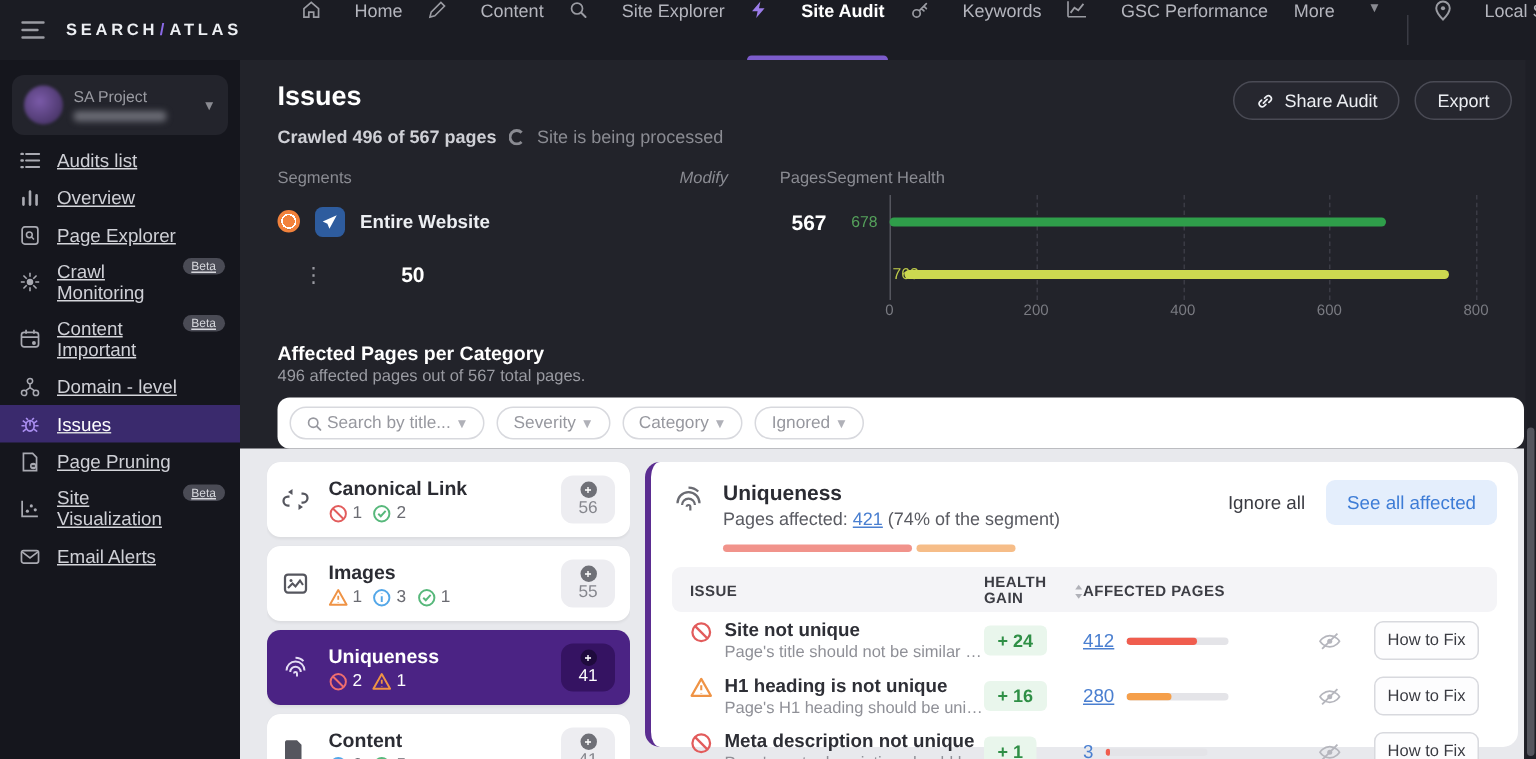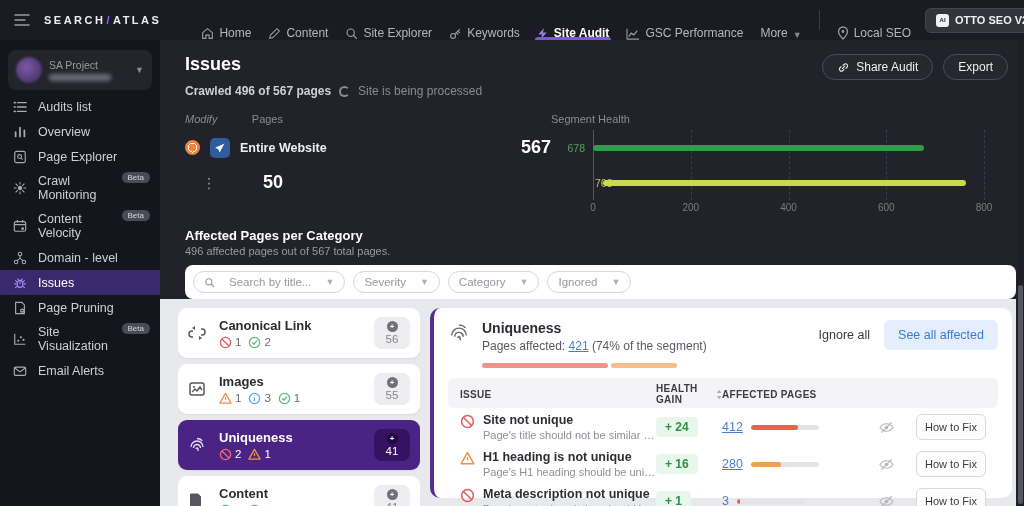--- a/index.html
+++ b/index.html
@@ -6,21 +6,21 @@
   html,body { width:1024px; height:506px; overflow:hidden; }
   body { font-family:"Liberation Sans", sans-serif; background:#22232a; color:#d5d6db; }
   svg { display:block; }
 
   
   .topnav { height:40px; background:#1b1c23; display:flex; align-items:center; padding:0 12px 0 14px; gap:14px; }
   .burger { color:#9a9ba2; }
   .logo { display:flex; align-items:center; font-weight:bold; font-size:11px; letter-spacing:2.5px; color:#eceef2; margin-right:26px; white-space:nowrap; }
   .logo .slash { color:#8b6ae8; padding:0 1px; }
   .navitems { display:flex; align-items:center; gap:17px; flex:1; }
-  .navitem { display:flex; align-items:flex-end; gap:5px; color:#b4b5bd; font-size:12px; white-space:nowrap; cursor:pointer; height:40px; position:relative; }
+  .navitem { display:flex; align-items:flex-start; gap:22px; color:#b4b5bd; font-size:12px; white-space:nowrap; cursor:pointer; height:40px; position:relative; }
   .navitem svg { color:#9a9ba2; }
   .navitem.active { color:#fff; font-weight:bold; }
   .navitem.active svg { color:#9b7be8; }
   .navitem.active::after { content:""; position:absolute; left:-2px; right:-2px; bottom:0; height:3px; border-radius:3px 3px 0 0; background:#7c5ccb; }
   .caret { font-size:9px; color:#8a8b92; }
   .navsep { width:1px; height:20px; background:#3a3b44; }
   .otto-btn { display:flex; align-items:center; gap:6px; background:#33343c; border:1px solid #44454e; border-radius:6px; padding:5px 10px; color:#f0f1f4; font-size:11px; font-weight:bold; white-space:nowrap; cursor:pointer; }
   .otto-ic { width:13px; height:13px; background:#f0f1f4; border-radius:3px; color:#1b1c23; font-size:6px; font-weight:bold; display:flex; align-items:center; justify-content:center; }
 
   
@@ -32,21 +32,21 @@
   .proj-ava { width:26px; height:26px; border-radius:50%; background:radial-gradient(circle at 40% 40%, #7a5aa8, #3a2a55); filter:blur(1px); flex-shrink:0; }
   .proj-col { flex:1; min-width:0; }
   .proj-name { font-size:10.5px; color:#9a9ba2; }
   .proj-domain { margin-top:3px; height:7px; width:62px; border-radius:3px; background:#6a6b74; filter:blur(2px); }
   .health-row { display:flex; align-items:center; gap:9px; margin:10px 8px 12px 12px; }
   .donut { width:26px; height:26px; border-radius:50%; background:conic-gradient(from 110deg, #f2a33c 0deg 244deg, #3a3b44 244deg 360deg); position:relative; }
   .donut::after { content:""; position:absolute; inset:5px; border-radius:50%; background:#15161d; }
   .health-label { font-size:10.5px; color:#9a9ba2; }
   .health-val { font-size:13.5px; color:#fff; font-weight:bold; }
   .health-max { font-size:11px; color:#9a9ba2; font-weight:normal; }
-  .snav { margin-top:4px; }
+  .snav { margin-top:4px;text-decoration:underline; }
   .snav-item { display:flex; align-items:center; gap:11px; padding:5px 10px 5px 13px; font-size:12.5px; color:#cfd0d6; cursor:pointer; position:relative; min-height:25px; }
   .snav-item svg { color:#a9aab2; flex-shrink:0; }
   .snav-item.active { background:#3a2a6d; color:#fff; }
   .snav-item.active svg { color:#a98ef0; }
   .beta { margin-left:auto; background:#4a4b55; color:#d5d6db; font-size:8px; border-radius:7px; padding:1px 6px; align-self:flex-start; margin-top:-2px; }
 
   
   .main { flex:1; display:flex; flex-direction:column; background:#22232a; min-width:0; padding-right:8px; }
   .mhead { display:flex; align-items:flex-start; margin:14px 8px 0 25px; }
   .mtitle { font-size:18px; font-weight:bold; color:#fff; }
@@ -61,21 +61,21 @@
   .segblock { display:flex; margin:10px 8px 0 25px; }
   .segleft { width:366px; flex-shrink:0; }
   .segchart { flex:1; position:relative; min-width:0; }
   .seghead { height:22px; font-size:11px; color:#8a8b92; display:flex; align-items:center; }
   .seghead .h-seg { width:268px; }
   .seghead .h-mod { width:48px;font-style:italic; }
   .seghead .h-pag { width:50px; text-align:right; }
   .segrow { height:35px; display:flex; align-items:center; }
   .segrow .c-name { width:268px; display:flex; align-items:center; gap:10px; }
   .segrow .c-mod { width:48px; text-align:center; color:#9a9ba2; font-size:14px; }
-  .segrow .c-pag { width:50px; text-align:right; color:#fff; font-weight:bold; font-size:18px; }
+  .segrow .c-pag { width:50px; text-align:right; color:#fff; font-weight:bold; font-size:14px; }
   .radio { width:15px; height:15px; border-radius:50%; border:2px solid #5a5b64; background:transparent; flex-shrink:0; cursor:pointer; }
   .radio.sel { border-color:#f2823c; background:radial-gradient(circle, #f2823c 0 4px, #fff 4px 5px, #f2823c 5px); }
   .segico { width:20px; height:20px; border-radius:5px; display:flex; align-items:center; justify-content:center; color:#fff; flex-shrink:0; }
   .segico.blue { background:#2e5c9e; }
   .segico.purple { background:#9b59d0; }
   .segname { font-size:12.5px; color:#eceef2; font-weight:bold; white-space:nowrap; }
   .chart-headrow { height:22px; font-size:11px; color:#8a8b92; display:flex; align-items:center; }
   .chart-row { height:35px; display:flex; align-items:center; }
   .ch-val { width:34px; text-align:right; font-size:10.5px; flex-shrink:0; }
   .ch-track { flex:1; margin:0 24px 0 8px; position:relative; height:6px; }
@@ -86,21 +86,21 @@
   .ticksrow { position:absolute; left:42px; right:24px; bottom:0; height:14px; }
   .tick { position:absolute; transform:translateX(-50%); font-size:10px; color:#7a7b82; }
   .seg-axispad { height:16px; }
 
   
   .cat-title { margin:12px 0 0 25px; font-size:13px; font-weight:bold; color:#fff; }
   .cat-sub { margin:2px 0 0 25px; font-size:11px; color:#9a9ba2; }
 
   
   .filterbar { margin:8px 0 0 25px; background:#fff; border-radius:8px; padding:6px 8px; display:flex; gap:8px; align-items:center; }
-  .fpill { display:flex; align-items:center; gap:14px; border:1px solid #d8d9de; border-radius:13px; padding:4px 10px; font-size:11.5px; color:#97989f; cursor:pointer; white-space:nowrap; background:#fff; }
+  .fpill { display:flex; align-items:center; gap:3px; border:1px solid #d8d9de; border-radius:13px; padding:4px 10px; font-size:11.5px; color:#97989f; cursor:pointer; white-space:nowrap; background:#fff; }
   .fpill .caret { color:#b0b1b8; }
 
   
   .lower { flex:1; background:#e8e9ed; margin-top:0; display:flex; gap:10px; padding:9px 4px 0 18px; min-height:0; }
   .catcol { width:242px; flex-shrink:0; display:flex; flex-direction:column; gap:6px; overflow:hidden; }
   .catcard { background:#fff; border-radius:9px; padding:9px 10px; display:flex; align-items:center; gap:11px; box-shadow:0 1px 2px rgba(0,0,0,.06); cursor:pointer; flex-shrink:0; }
   .catcard .cico { color:#55565e; width:20px; flex-shrink:0; }
   .catmain { flex:1; min-width:0; }
   .catname { font-size:13px; font-weight:bold; color:#2b2c33; }
   .badges { display:flex; align-items:center; gap:7px; margin-top:3px; }
@@ -173,32 +173,32 @@
         </svg>
       <span>Content</span>
     </div>
     <div class="navitem">
       <svg width="13" height="13" viewBox="0 0 16 16">
           <circle cx="7" cy="7" r="4.5" fill="none" stroke="currentColor" stroke-width="1.4"></circle>
           <path d="M10.5 10.5L14 14" stroke="currentColor" stroke-width="1.6" stroke-linecap="round"></path>
         </svg>
       <span>Site Explorer</span>
     </div>
+    <div class="navitem active">
+      <svg width="12" height="13" viewBox="0 0 12 14">
+          <path d="M7 1L1 8h4l-1 5 6-7H6l1-5z" fill="currentColor"></path>
+        </svg>
+      <span>Site Audit</span>
+    </div>
     <div class="navitem">
       <svg width="13" height="13" viewBox="0 0 16 16">
           <circle cx="5" cy="11" r="3" fill="none" stroke="currentColor" stroke-width="1.4"></circle>
           <path d="M7.5 8.5L13 3M11 5l2 2M9 7l2 2" stroke="currentColor" stroke-width="1.4" stroke-linecap="round"></path>
         </svg>
       <span>Keywords</span>
-    </div>
-    <div class="navitem active">
-      <svg width="12" height="13" viewBox="0 0 12 14">
-          <path d="M7 1L1 8h4l-1 5 6-7H6l1-5z" fill="currentColor"></path>
-        </svg>
-      <span>Site Audit</span>
     </div>
     <div class="navitem">
       <svg width="14" height="12" viewBox="0 0 16 14">
           <path d="M1 13V1M1 13h14" stroke="currentColor" stroke-width="1.3"></path>
           <path d="M3 10l3-4 3 2 4-5" fill="none" stroke="currentColor" stroke-width="1.4"></path>
         </svg>
       <span>GSC Performance</span>
     </div>
     <div class="navitem">
       <span>More</span>
@@ -260,21 +260,21 @@
           </svg>
         <span>Crawl Monitoring</span>
         <span class="beta">Beta</span>
       </div>
       <div class="snav-item">
         <svg width="14" height="14" viewBox="0 0 16 16">
             <rect x="1.5" y="3" width="13" height="11" rx="2" fill="none" stroke="currentColor" stroke-width="1.3"></rect>
             <path d="M1.5 6.5h13M5 1v3M11 1v3" stroke="currentColor" stroke-width="1.3"></path>
             <circle cx="11" cy="11" r="1.5" fill="currentColor"></circle>
           </svg>
-        <span>Content Velocity</span>
+        <span>Content Important</span>
         <span class="beta">Beta</span>
       </div>
       <div class="snav-item">
         <svg width="14" height="14" viewBox="0 0 16 16">
             <circle cx="8" cy="3.5" r="2" fill="none" stroke="currentColor" stroke-width="1.2"></circle>
             <circle cx="3.5" cy="12.5" r="2" fill="none" stroke="currentColor" stroke-width="1.2"></circle>
             <circle cx="12.5" cy="12.5" r="2" fill="none" stroke="currentColor" stroke-width="1.2"></circle>
             <path d="M8 5.5v3M8 8.5l-3.5 2.5M8 8.5l3.5 2.5" stroke="currentColor" stroke-width="1.2"></path>
           </svg>
         <span>Domain - level</span>
@@ -331,20 +331,21 @@
     </div>
     <div class="crawl-row">
       <span class="crawl-txt">Crawled 496 of 567 pages</span>
       <span class="spinner"></span>
       <span class="proc-txt">Site is being processed</span>
     </div>
 
     <div class="segblock">
       <div class="segleft">
         <div class="seghead">
+          <div class="h-seg">Segments</div>
           <div class="h-mod">Modify</div>
           <div class="h-pag">Pages</div>
         </div>
         <div class="segrow">
           <div class="c-name">
             <span class="radio sel"></span>
             <span class="segico blue">
               <svg width="12" height="12" viewBox="0 0 16 16">
                   <path d="M14 2l-6.5 12-1.8-4.4L1.5 7.5 14 2z" fill="currentColor"></path>
                 </svg>

